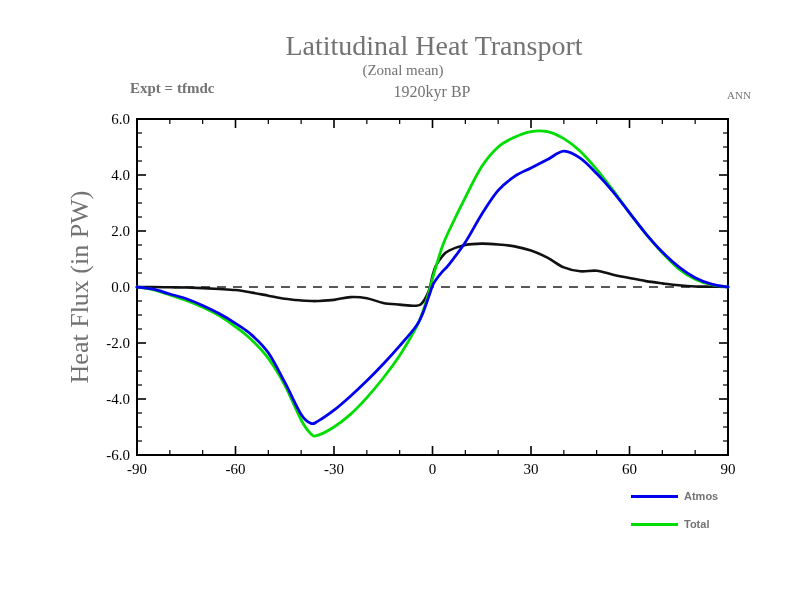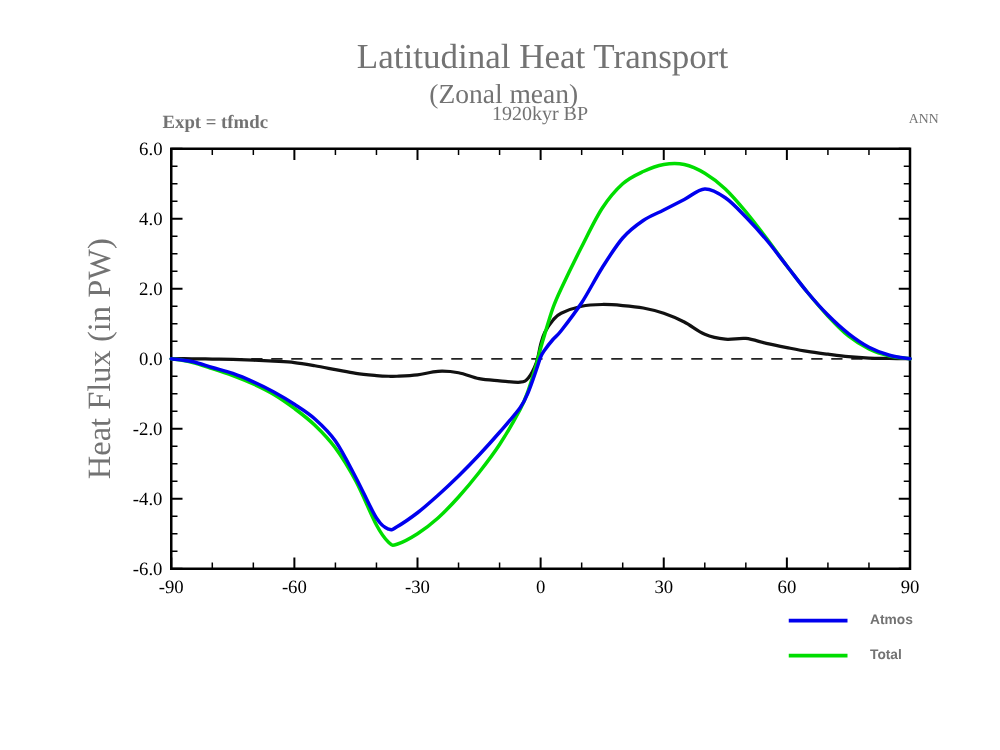--- a/index.html
+++ b/index.html
@@ -1,30 +1,30 @@
 <!DOCTYPE html>
 <html><head>
 <meta charset="utf-8">
 <style>
   html,body{margin:0;padding:0;background:#ffffff;}
   #fig{position:relative;width:800px;height:600px;background:#ffffff;overflow:hidden;
        font-family:"Liberation Serif","DejaVu Serif",serif;color:#737373;}
   .abs{position:absolute;white-space:nowrap;}
   #title{left:434px;top:30px;transform:translateX(-50%);font-size:28px;}
-  #subtitle{left:403px;top:62px;transform:translateX(-50%);font-size:22px;}
+  #subtitle{left:403px;top:62px;transform:translateX(-50%);font-size:15px;}
   #time-label{left:432px;top:83px;transform:translateX(-50%);font-size:16px;}
-  #expt-label{left:130px;top:90px;font-size:15px;font-weight:700;}
+  #expt-label{left:130px;top:80px;font-size:15px;font-weight:700;}
   #season-label{left:739px;top:89px;transform:translateX(-50%);font-size:11px;font-weight:400;}
   #xlabel{left:432px;top:484px;transform:translateX(-50%);font-size:24px;}
   #ylabel{left:80px;top:287px;transform:translate(-50%,-50%) rotate(-90deg);font-size:26px;}
   #legend{left:631px;top:482px;}
   .legend-row{display:flex;align-items:center;height:28px;}
   .legend-line{display:inline-block;width:47px;height:3px;}
   .legend-label{font-family:"Liberation Sans","DejaVu Sans",sans-serif;
-                font-size:11px;font-weight:700;margin-left:18px;}
+                font-size:11px;font-weight:700;margin-left:6px;}
   svg{position:absolute;left:0;top:0;}
 </style>
 </head>
 <body>
 
 <div id="fig">
   <div id="title" class="abs">Latitudinal Heat Transport</div>
   <div id="subtitle" class="abs">(Zonal mean)</div>
   <div id="time-label" class="abs">1920kyr BP</div>
   <div id="expt-label" class="abs">Expt = tfmdc</div>

